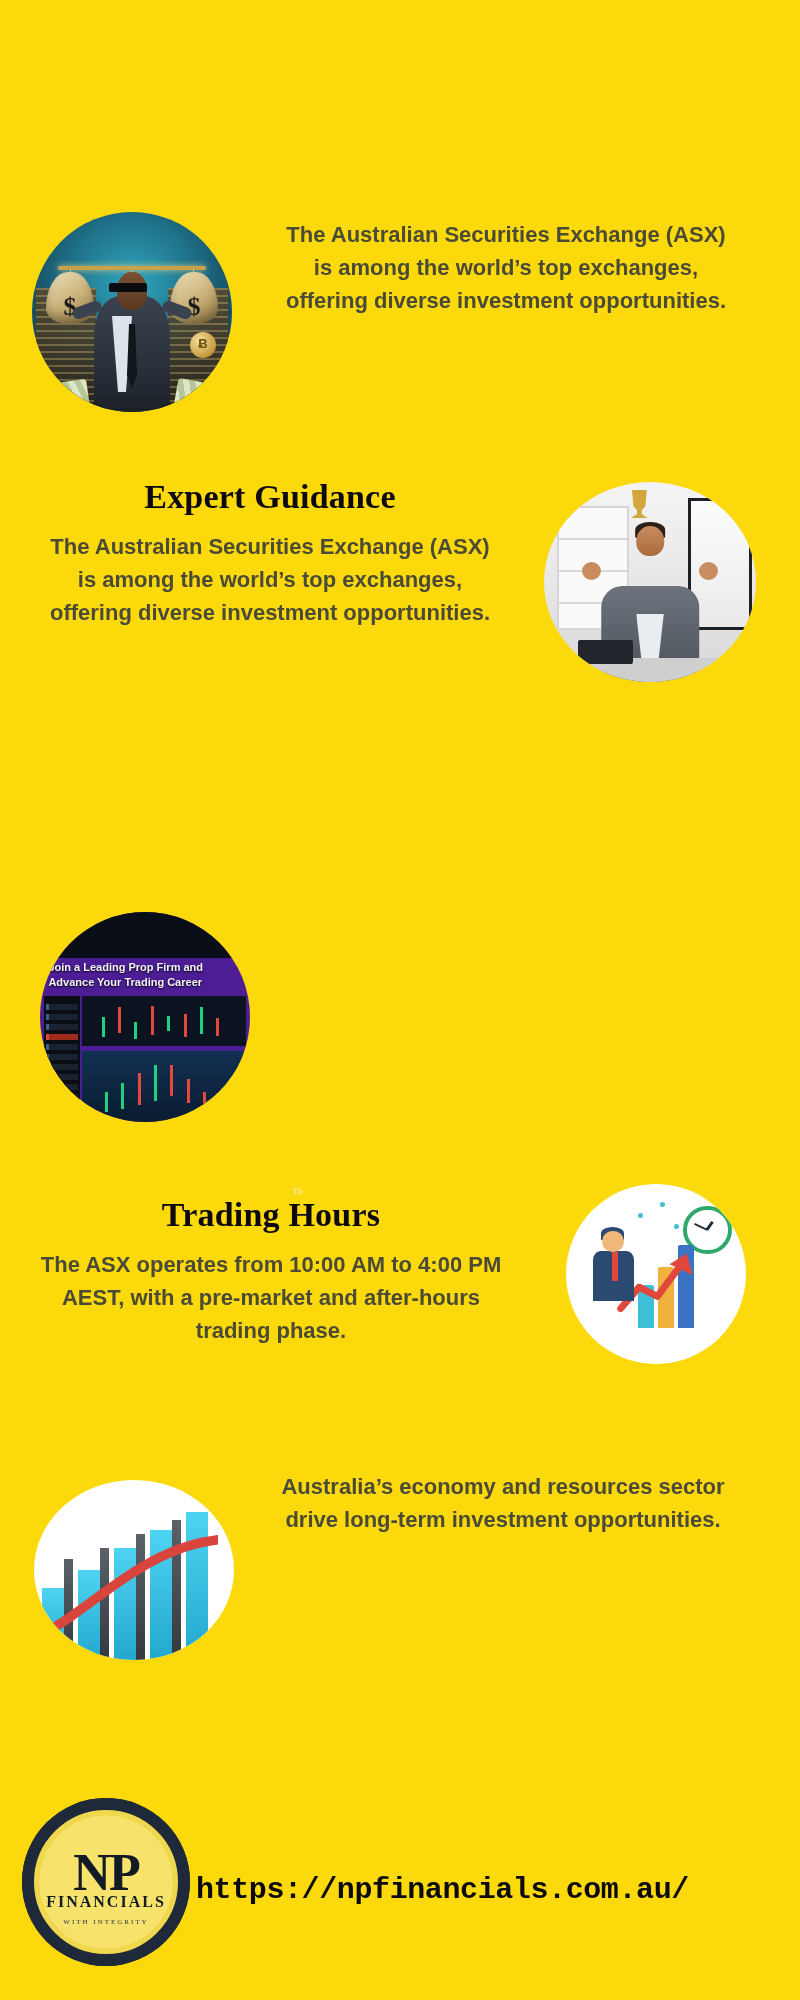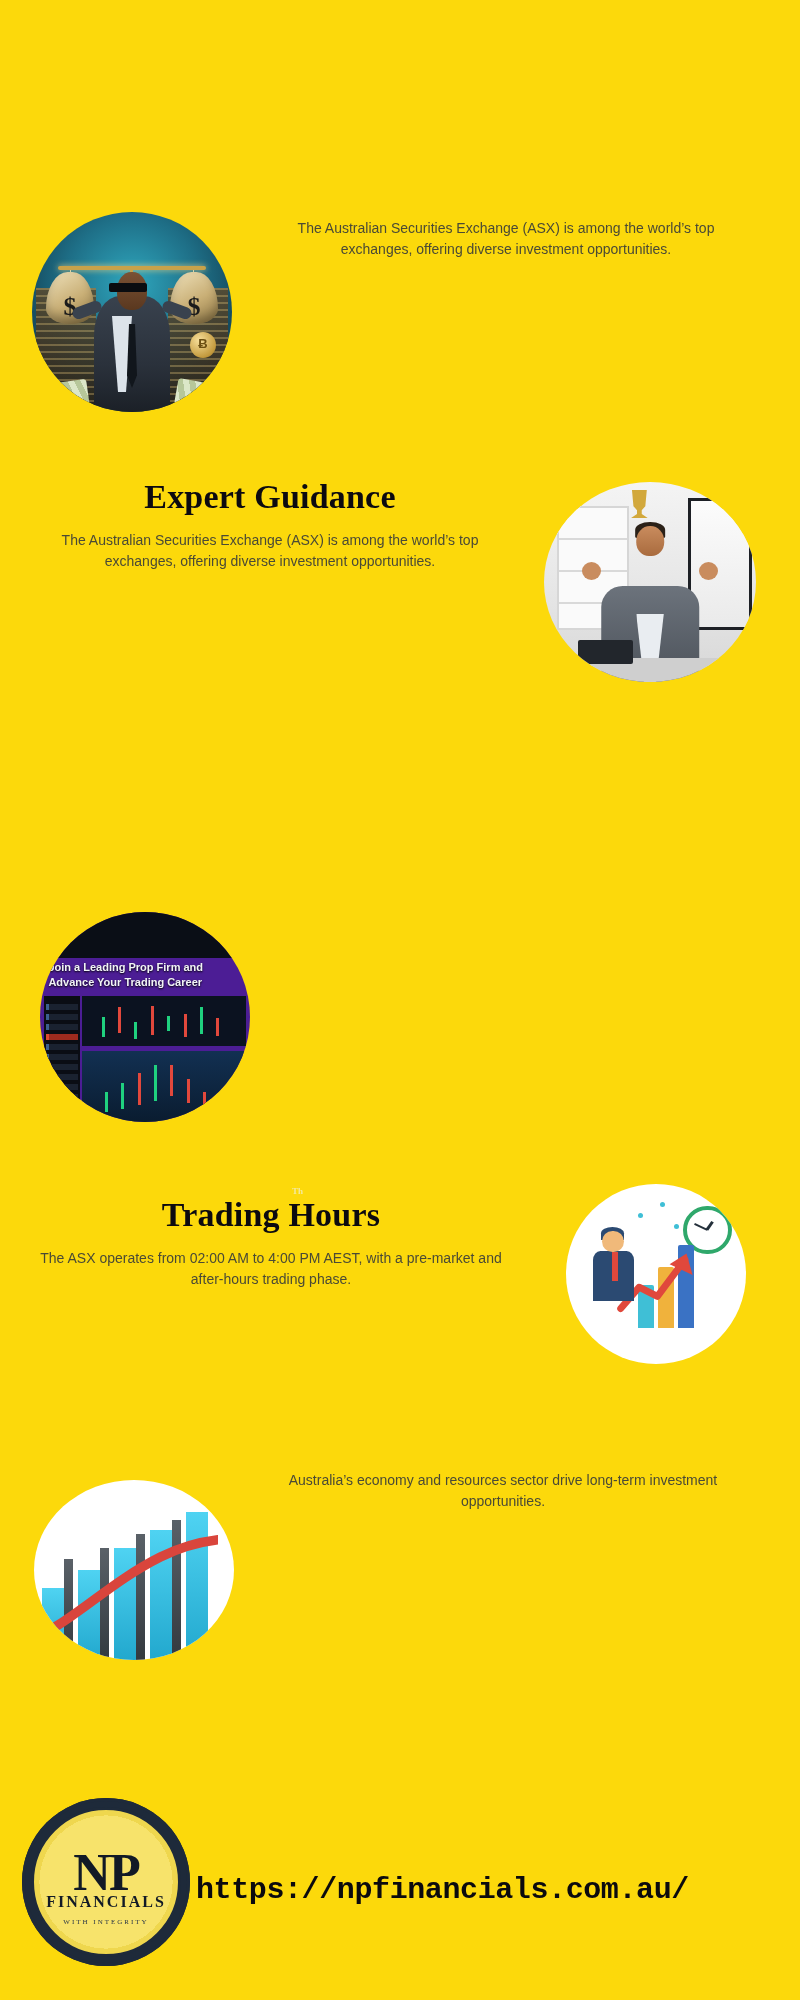--- a/index.html
+++ b/index.html
@@ -42,23 +42,23 @@
     font-weight:700;
     color:#0C0A10;
     font-size:34px;
     line-height:1.12;
     letter-spacing:0.2px;
     text-align:center;
     margin-bottom:14px;
   }
   .sec-body {
     font-family:"Liberation Sans", sans-serif;
-    font-weight:400;
+    font-weight:700;
     color:#4A4A36;
-    font-size:14px;
+    font-size:22px;
     line-height:1.50;
     text-align:center;
   }
   .ghost {
     position:absolute;
     font-family:"Liberation Serif", serif;
     font-size:9px;
     color:#F3E9A0;
     font-weight:700;
   }
@@ -470,21 +470,21 @@
           <polygon points="88,2 96,30 66,16" fill="#E0483C"></polygon>
         </svg>
         <div class="man-body"></div>
         <div class="man-tie"></div>
         <div class="man-hair"></div>
         <div class="man-head"></div>
       </div>
     </div>
     <div class="text-col" style="left:4px;top:36px;width:534px;">
       <div class="sec-title">Trading Hours</div>
-      <div class="sec-body" style="padding:0 26px;">The ASX operates from 02:00 AM to 4:00 PM AEST, with a pre-market and after-hours trading phase.</div>
+      <div class="sec-body" style="padding:0 26px;">The ASX operates from 10:00 AM to 4:00 PM AEST, with a pre-market and after-hours trading phase.</div>
     </div>
   </div>
 
   <div class="section" style="top:1460px;height:230px;">
     <div class="media" style="left:34px;top:20px;width:200px;height:180px;">
       <div class="art art-growth2">
         <div class="bar" style="left:4%;height:40%"></div>
         <div class="post" style="left:15%;height:56%"></div>
         <div class="bar" style="left:22%;height:50%"></div>
         <div class="post" style="left:33%;height:62%"></div>

